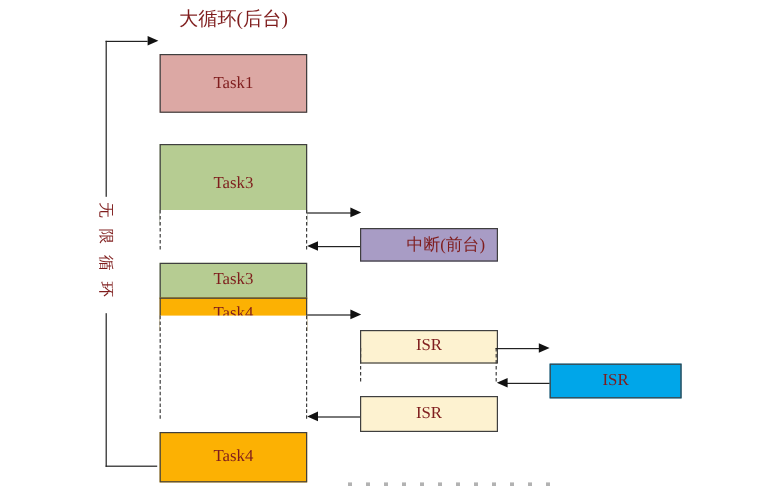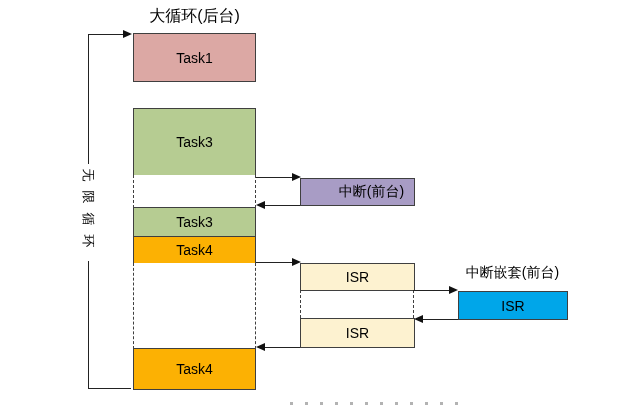--- a/index.html
+++ b/index.html
@@ -1,31 +1,31 @@
 <!DOCTYPE html>
 <html><head>
 <meta charset="utf-8">
 <style>
   html,body{margin:0;padding:0;background:#ffffff;}
   #canvas{
     position:relative;width:604px;height:405px;background:#ffffff;overflow:hidden;
-    font-family:Liberation Sans, sans-serif;color:#000000;
+    font-family:Liberation Serif, serif;color:#7f1d1d;
   }
   .abs{position:absolute;}
   
   .title{font-size:16px;text-align:center;white-space:nowrap;}
   .blklabel{display:block;width:100%;text-align:center;font-size:14px;}
   .vlabel{
     text-align:center;font-size:13px;letter-spacing:9px;background:#ffffff;
     transform:rotate(90deg);white-space:nowrap;line-height:17px;
   }
   
   .block{
     box-sizing:border-box;border:1px solid #3f3f3f;
-    display:flex;align-items:center;justify-content:center;
+    display:flex;align-items:center;justify-content:center;margin-top:12px;
   }
   .gap{
     box-sizing:border-box;background:#ffffff;
     border-left:1px dashed #3f3f3f;border-right:1px dashed #3f3f3f;
   }
   
   .hline{height:1px;background:#222222;}
   .vline{width:1px;background:#222222;}
   .vdash{width:0;border-left:1px dashed #3f3f3f;}
   .ah-r{width:0;height:0;border-left:9px solid #111;border-top:4.5px solid transparent;border-bottom:4.5px solid transparent;}
@@ -77,21 +77,20 @@
 
   <div class="abs hline" style="left:256px;top:262px;width:37px;"></div>
   <div class="abs ah-r" style="left:292px;top:258px;"></div>
   <div class="abs block" style="left: 300px; top: 263px; width: 115px; height: 28px; background: rgb(253, 242, 208);">
     <span class="blklabel">ISR</span>
   </div>
 
   <div class="abs vdash" style="left:300px;top:290px;height:28px;"></div>
   <div class="abs vdash" style="left:413px;top:290px;height:28px;"></div>
 
-  <div class="abs title" style="left:445px;top:264px;width:135px;font-size:14px;">中断嵌套(前台)</div>
   <div class="abs hline" style="left:413px;top:290px;width:37px;"></div>
   <div class="abs ah-r" style="left:449px;top:286px;"></div>
   <div class="abs block" style="left: 458px; top: 291px; width: 110px; height: 29px; background: rgb(0, 166, 233);">
     <span class="blklabel">ISR</span>
   </div>
   <div class="abs hline" style="left:422px;top:319px;width:36px;"></div>
   <div class="abs ah-l" style="left:414px;top:315px;"></div>
 
   <div class="abs block" style="left: 300px; top: 318px; width: 115px; height: 30px; background: rgb(253, 242, 208);">
     <span class="blklabel">ISR</span>

